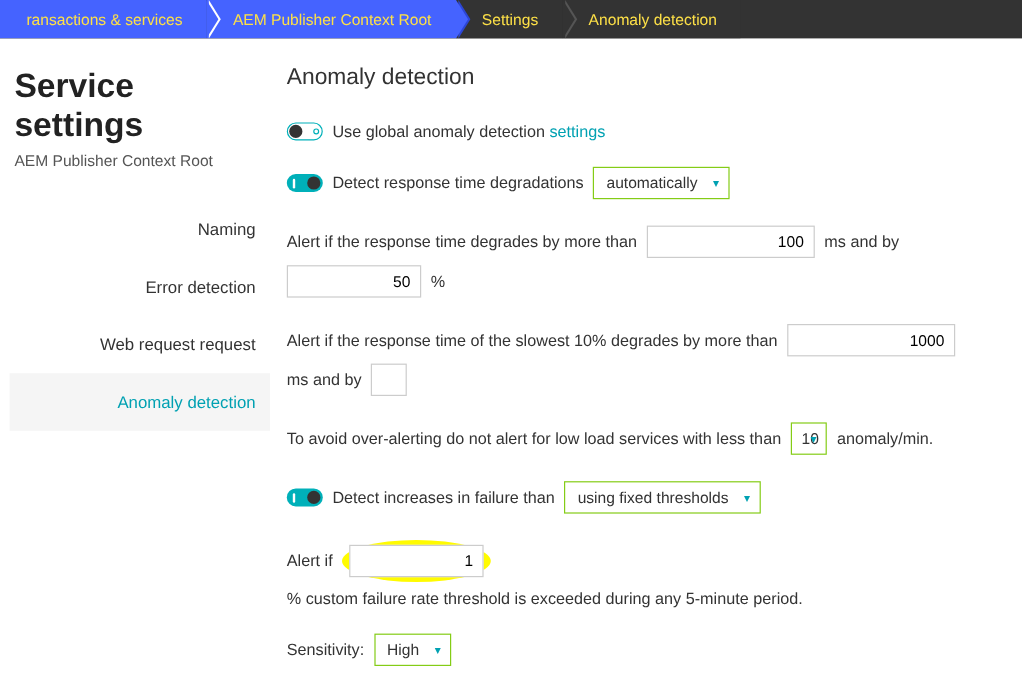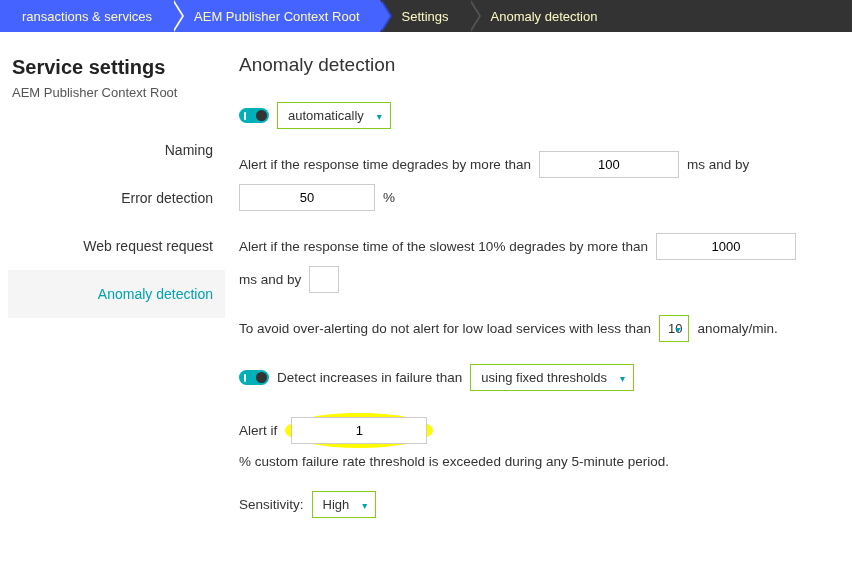--- a/index.html
+++ b/index.html
@@ -1,40 +1,40 @@
 <!DOCTYPE html>
 <html><head>
 <meta charset="utf-8">
 <style>
   * { box-sizing: border-box; margin: 0; padding: 0; }
   body { font-family: -apple-system, BlinkMacSystemFont, "Segoe UI", Arial, sans-serif; font-size: 13.5px; color: #333; background: #fff; }
   
   .breadcrumb { background: #333; height: 32px; display: flex; align-items: stretch; overflow: hidden; }
-  .crumb { position: relative; display: flex; align-items: center; padding: 0 20px 0 22px; color: #fef9c3; font-size: 13px; }
+  .crumb { position: relative; display: flex; align-items: center; padding: 0 20px 0 22px; color: #fde047; font-size: 13px; }
   .crumb.blue { background: #4563ff; }
   .crumb.dark { background: #333; }
   .crumb::after {
     content: ""; position: absolute; right: -10px; top: 0; width: 0; height: 0;
     border-top: 16px solid transparent; border-bottom: 16px solid transparent;
     border-left: 10px solid currentColor; z-index: 2;
   }
   .crumb.blue::after { color: #4563ff; }
   .crumb.dark::after { color: #333; }
   .crumb::before {
     content: ""; position: absolute; right: -12px; top: 0; width: 0; height: 0;
     border-top: 16px solid transparent; border-bottom: 16px solid transparent;
     border-left: 10px solid #fff; z-index: 1;
   }
   .crumb.dark::before { border-left-color: #555; }
   .crumb.blue + .crumb.blue::before { border-left-color: #2c46d6; }
   .crumb:last-child::after, .crumb:last-child::before { display: none; }
 
   .layout { display: flex; }
   .sidebar { width: 225px; padding: 24px 0 0 8px; }
-  .sidebar h1 { font-size: 20px; font-weight: 600; color: #222; margin: 0 0 6px 0; padding-left: 4px; }
+  .sidebar h1 { font-size: 28px; font-weight: 600; color: #222; margin: 0 0 6px 0; padding-left: 4px; }
   .sidebar .sub { font-size: 13px; color: #555; margin-bottom: 26px; padding-left: 4px; }
   .nav-item { display: block; padding: 16px 12px; font-size: 14px; color: #333; cursor: pointer; text-align: right; }
   .nav-item.active { background: #f5f5f5; color: #00a1b2; }
 
   .content { flex: 1; padding: 22px 10px 20px 14px; max-width: 640px; }
   .content h2 { font-size: 19px; font-weight: 400; margin-bottom: 26px; }
   .row { display: flex; align-items: center; flex-wrap: wrap; gap: 6px 8px; margin-bottom: 22px; font-size: 13.5px; color: #333; }
   
   .toggle { position: relative; width: 30px; height: 15px; border-radius: 15px; display: inline-flex; align-items: center; cursor: pointer; flex-shrink: 0; }
   .toggle .knob { width: 11px; height: 11px; border-radius: 50%; background: #333; position: absolute; }
@@ -43,23 +43,23 @@
   .toggle.off .dot2 { width: 5px; height: 5px; border-radius: 50%; border: 1px solid #00b0b9; position: absolute; right: 2px; }
   .toggle.on { background: #00b0b9; }
   .toggle.on .knob { right: 2px; }
   .toggle.on .bar { position: absolute; left: 5px; width: 2px; height: 8px; background: #fff; border-radius: 1px; }
 
   .link { color: #00a1b2; cursor: pointer; }
   
   .select { border: 1px solid #84cc16; padding: 5px 26px 5px 10px; font-size: 13px; position: relative; display: inline-flex; align-items: flex-end; cursor: pointer; background: #fff; }
   .select .chev { position: absolute; right: 8px; top: 50%; transform: translateY(-50%); color: #00a1b2; font-size: 10px; }
   
-  input[type=text].num { border: 1px solid #ccc; padding: 5px 8px; font-size: 13px; text-align: center; width: 140px; }
+  input[type=text].num { border: 1px solid #ccc; padding: 5px 8px; font-size: 13px; text-align: right; width: 140px; }
   input.num.narrow { width: 70px; }
-  input.num.mid { width: 136px; }
+  input.num.mid { width: 112px; }
   
   .hl { background: #fffb00; border-radius: 50%; padding: 4px 6px; display:inline-flex; align-items:center; }
   .hl input { background: transparent; }
 </style>
 </head>
 <body>
 
 <div class="breadcrumb">
   <div class="crumb blue">
       <span>ransactions &amp; services</span>
@@ -81,26 +81,36 @@
     <div class="sub">AEM Publisher Context Root</div>
     <div class="nav-item"><span>Naming</span></div>
     <div class="nav-item"><span>Error detection</span></div>
     <div class="nav-item"><span>Web request request</span></div>
     <div class="nav-item active"><span>Anomaly detection</span></div>
   </aside>
 
   <main class="content">
     <h2>Anomaly detection</h2>
 
+    <div class="row">
+      <span class="toggle off">
+          <span class="knob"></span>
+          <span class="dot2"></span>
+        </span>
+      <span>
+        <span>Use global anomaly detection </span><span class="link">settings</span>
+      </span>
+    </div>
 
     <div class="row">
       <span class="toggle on">
           <span class="bar"></span>
           <span class="knob"></span>
         </span>
+      <span>Detect response time degradations</span>
       <span class="select">
         <span>automatically</span>
           <span class="chev">▾</span>
       </span>
     </div>
 
     <div class="row">
       <span>Alert if the response time degrades by more than</span>
       <input type="text" class="num" value="100" style="">
       <span>ms and by</span>

